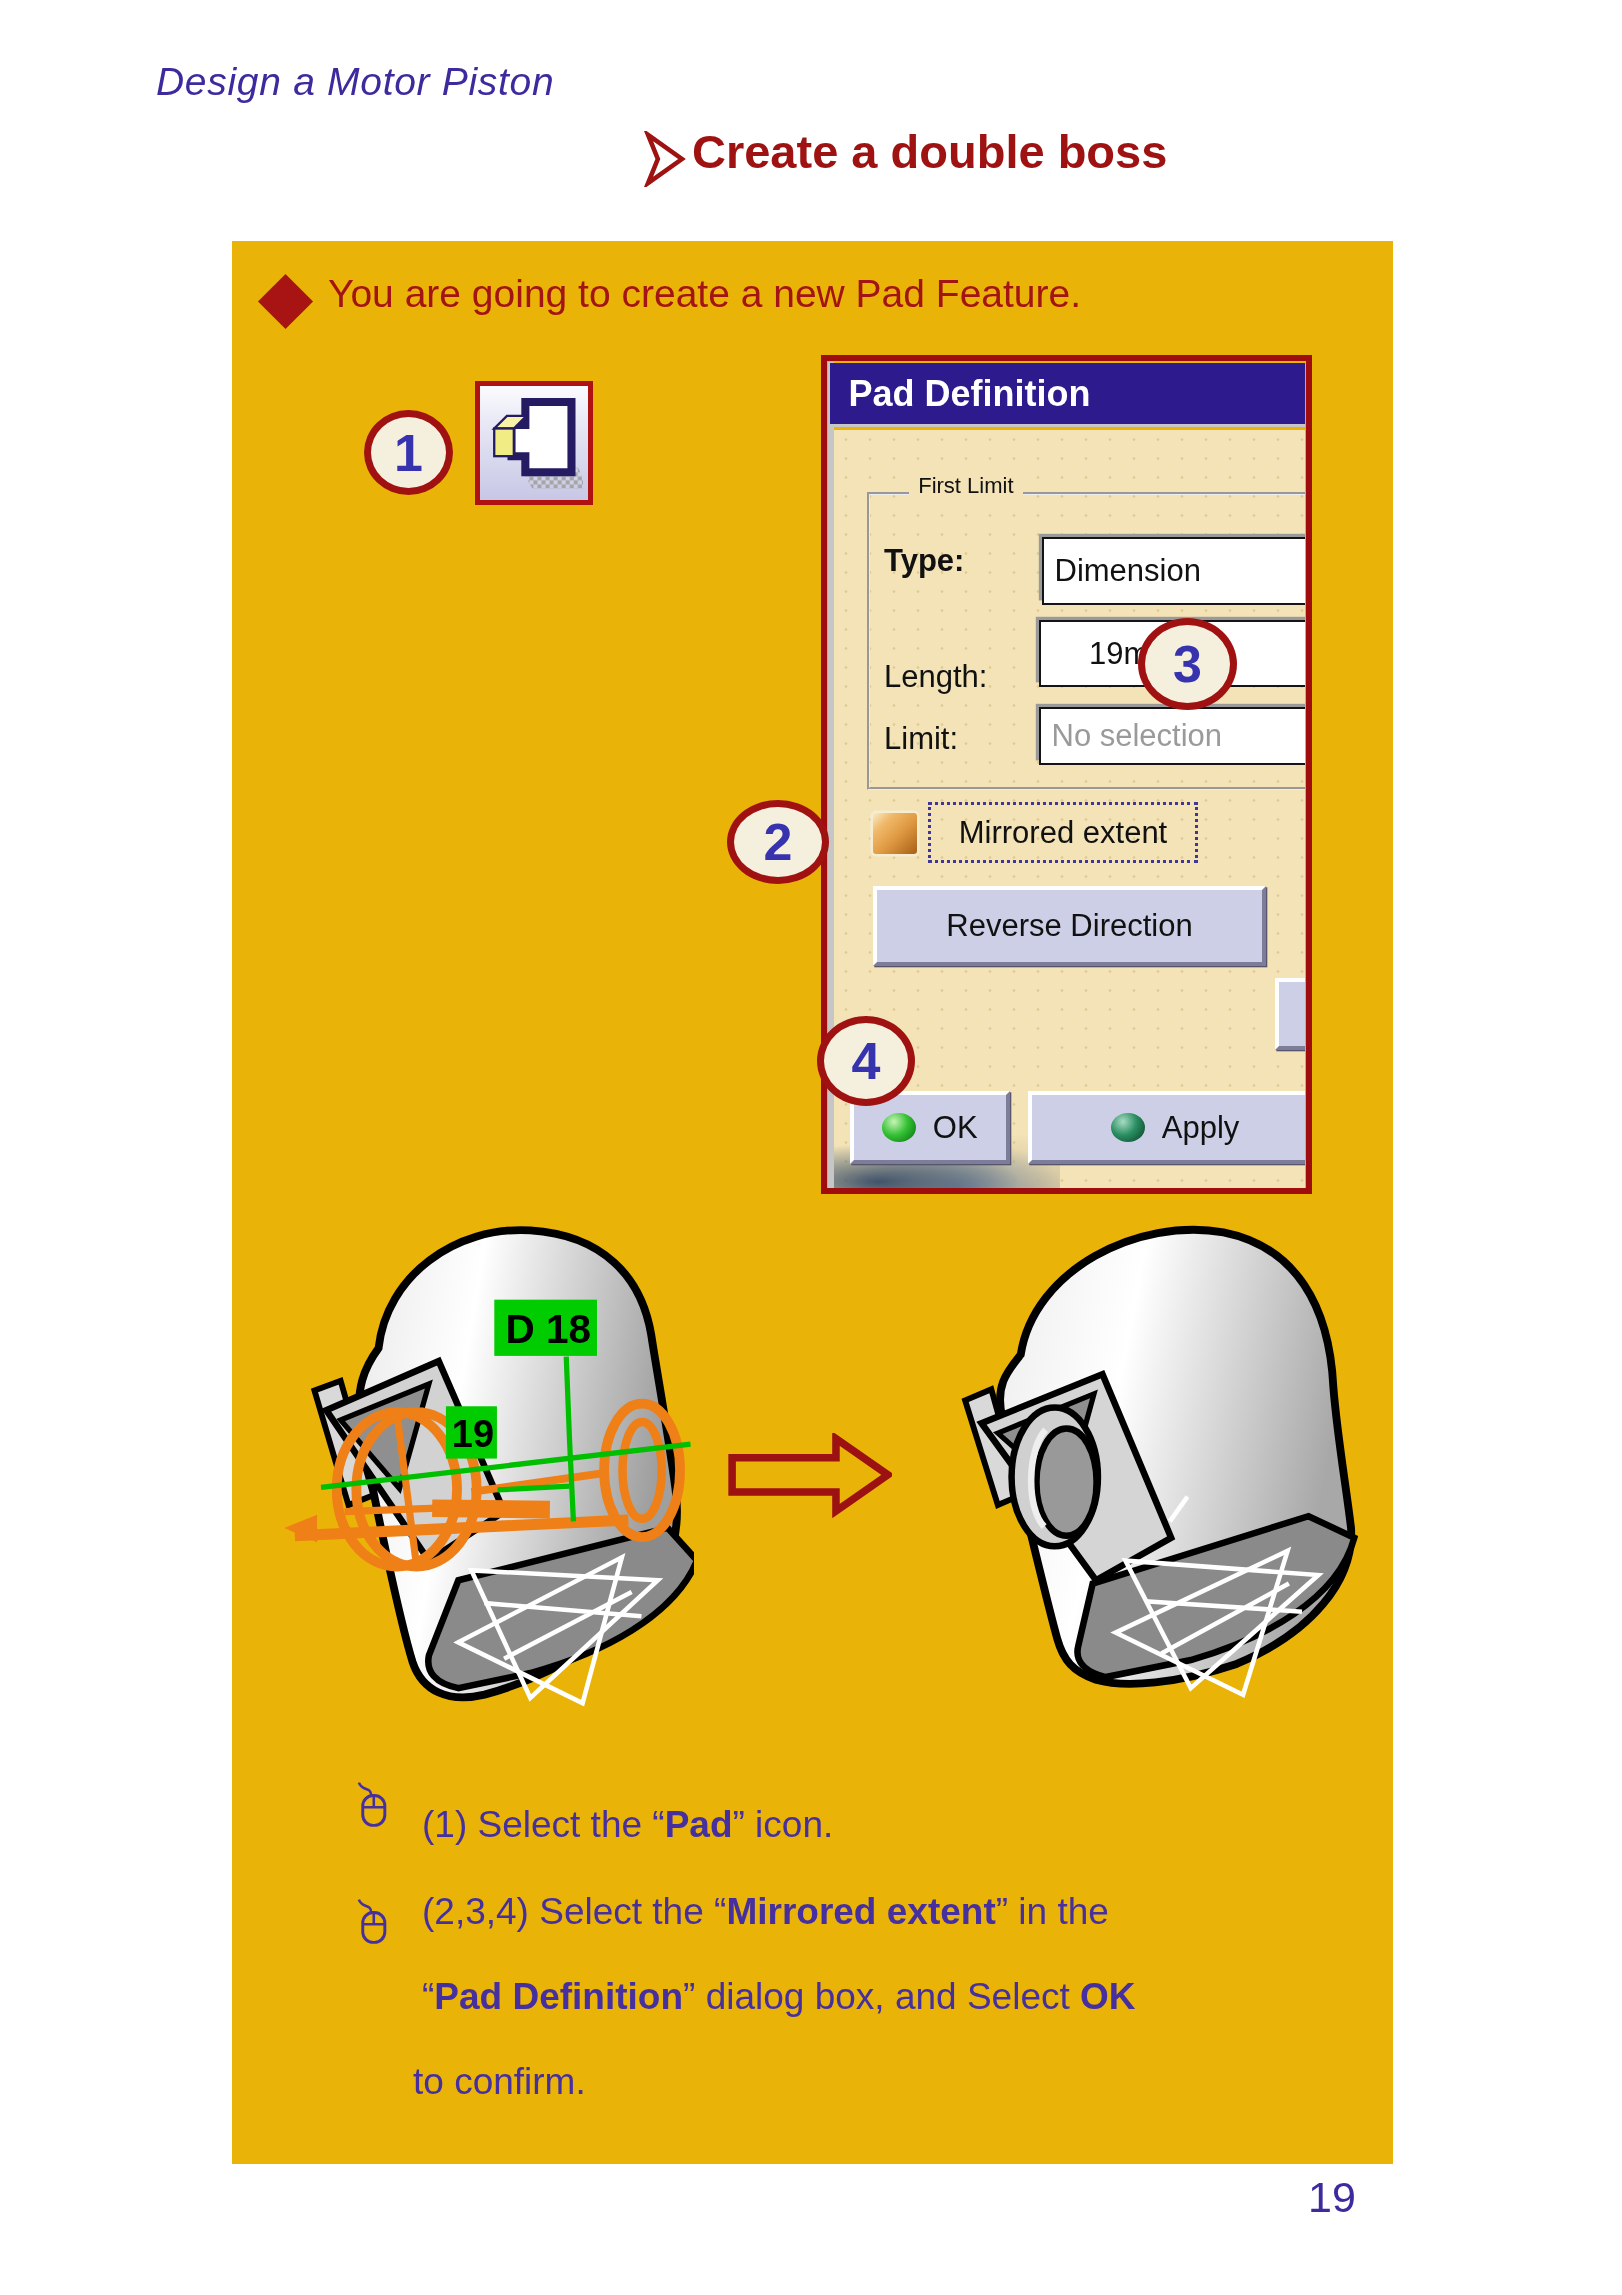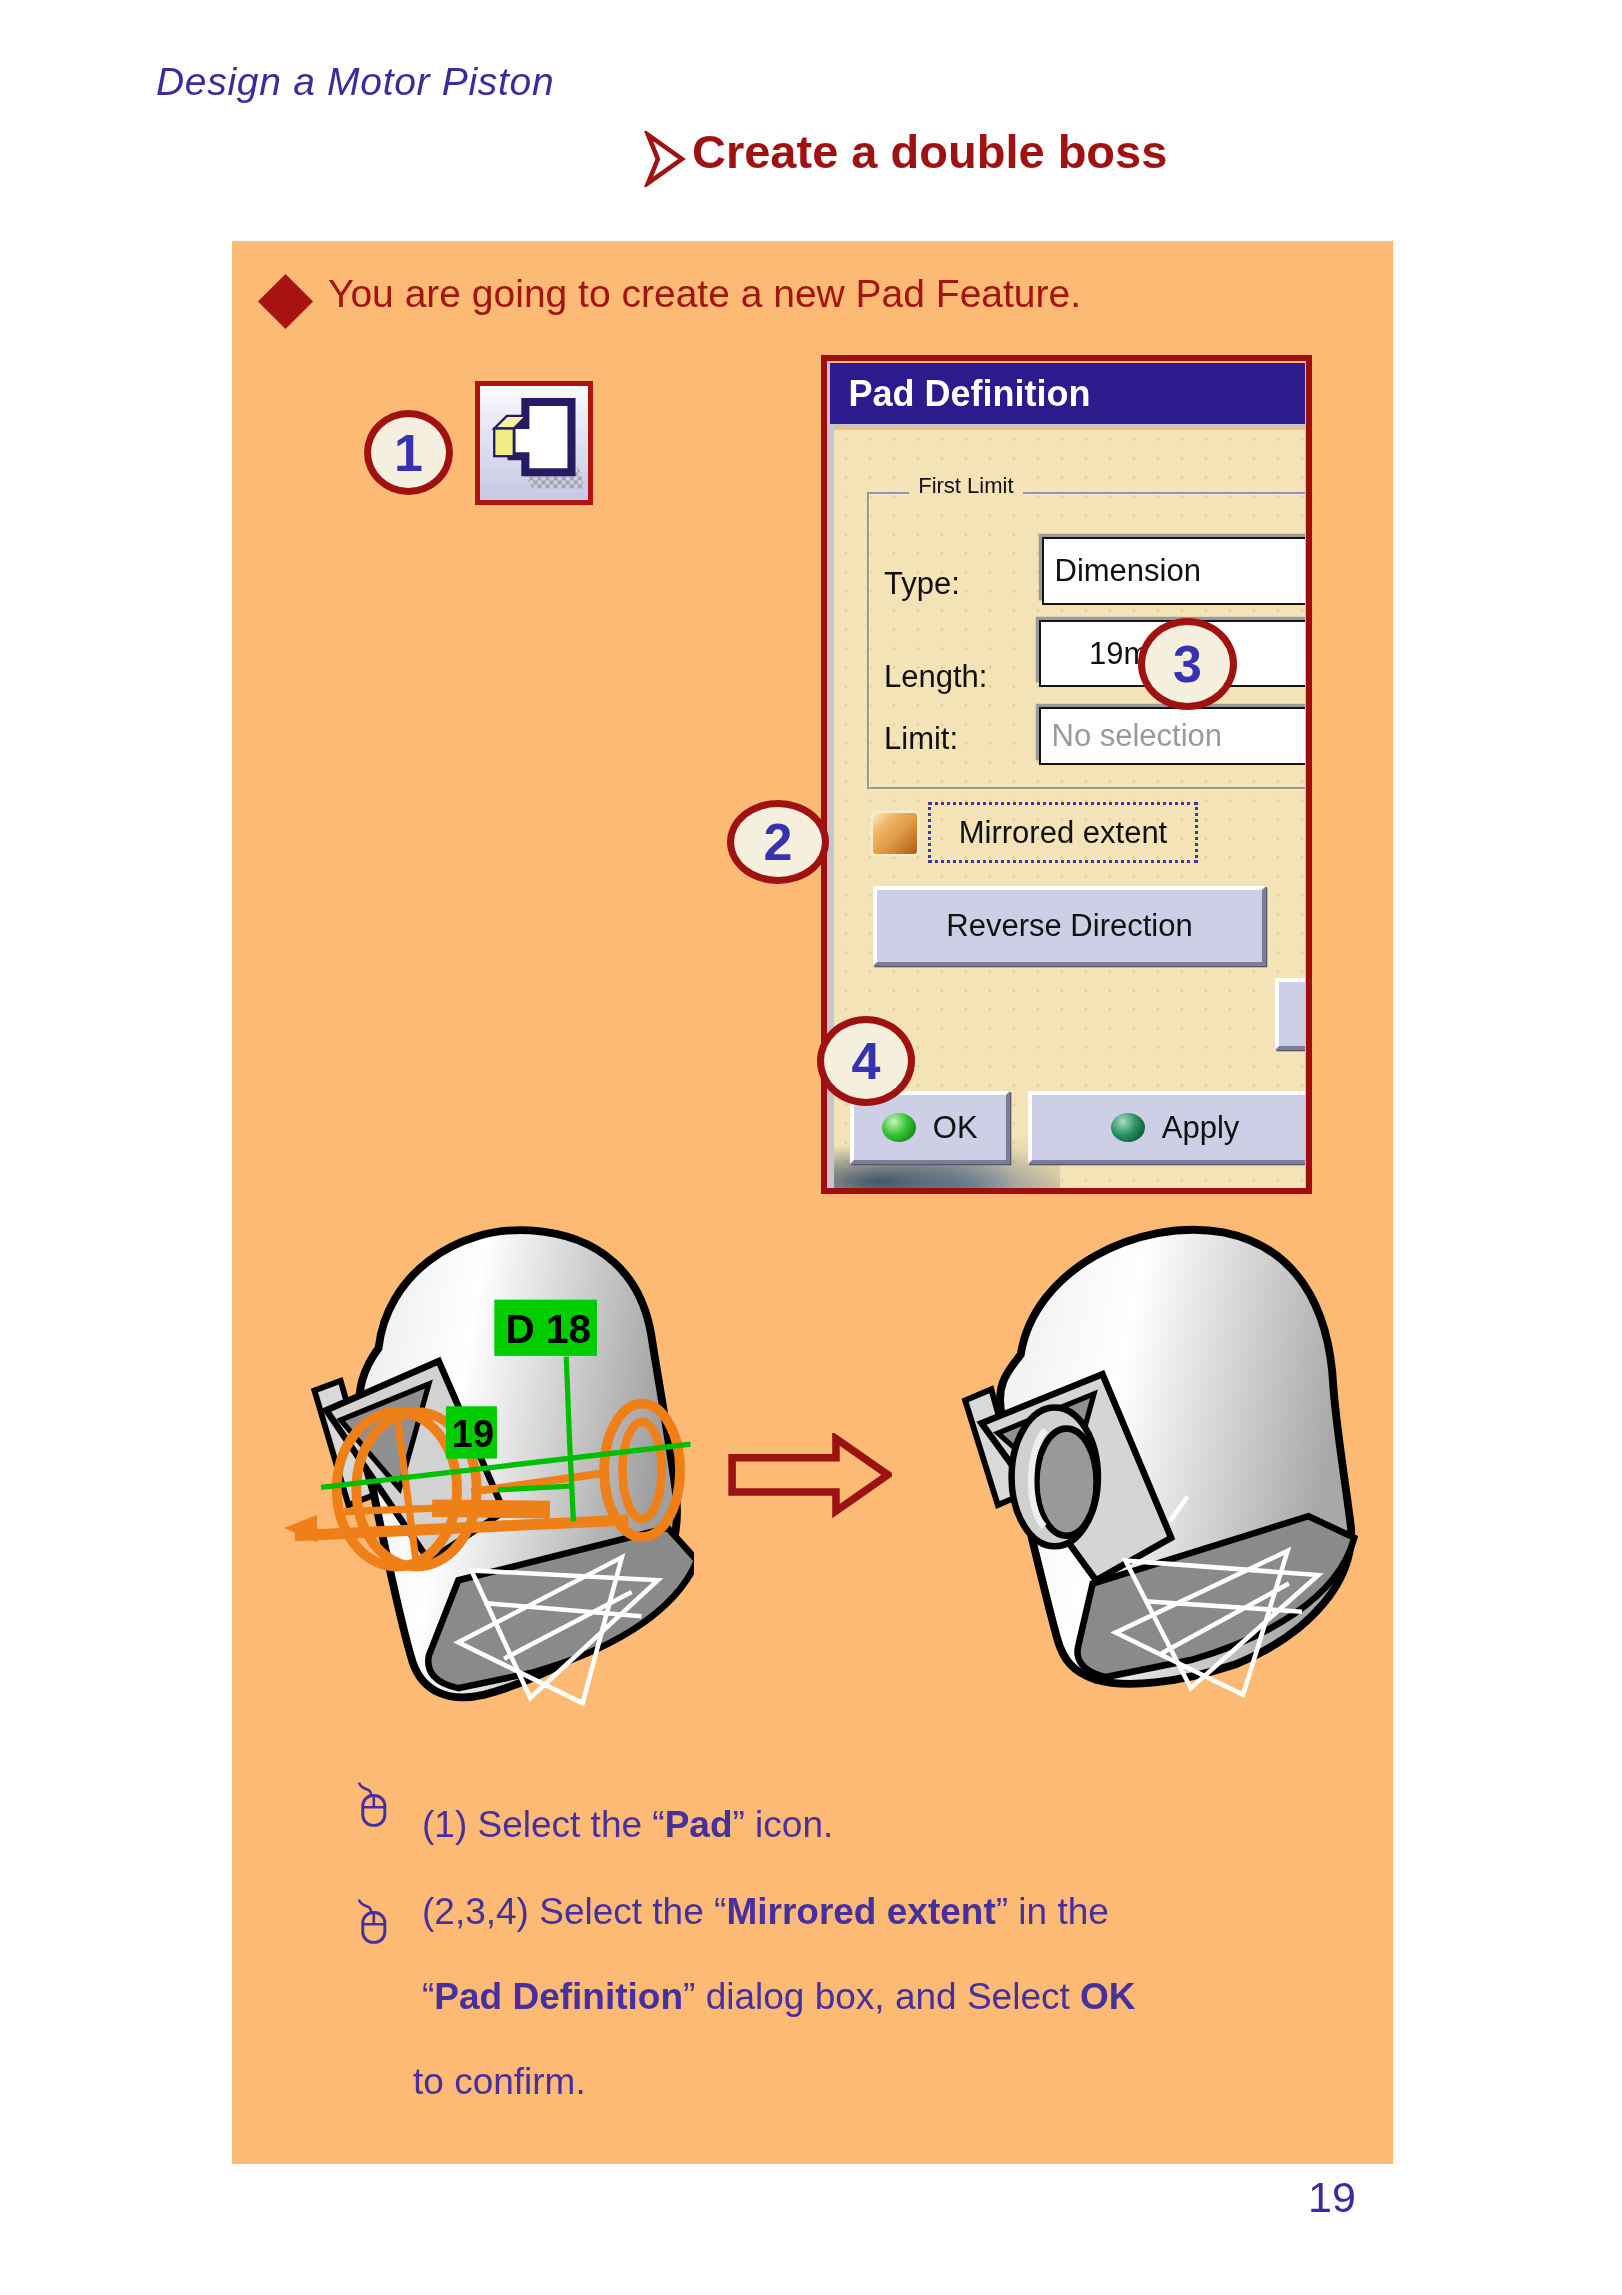--- a/index.html
+++ b/index.html
@@ -7,21 +7,21 @@
   .page{position:relative;width:1622px;height:2295px;background:#ffffff;overflow:hidden;
         font-family:"Liberation Sans", sans-serif;}
   .abs{position:absolute;}
 
   
   .kicker{left:156px;top:60px;font-size:39px;font-style:italic;color:#3D2B9E;letter-spacing:0.7px;}
   .heading{left:692px;top:124px;font-size:47px;font-weight:700;color:#9E1212;}
   .heading-arrow{left:644px;top:131px;width:42px;height:56px;}
 
   
-  .content-box{left:232px;top:241px;width:1161px;height:1923px;background:#fdba74;}
+  .content-box{left:232px;top:241px;width:1161px;height:1923px;background:#eab308;}
 
   
   .diamond{left:34px;top:41px;width:39px;height:39px;background:#A81414;transform:rotate(45deg);}
   .intro-text{left:96px;top:31px;font-size:39px;color:#A31414;}
 
   
   .callout{border:7.2px solid #A01212;border-radius:50%;background:#F5F0DE;
            display:flex;align-items:center;justify-content:center;
            font-size:52px;font-weight:700;color:#3732AE;z-index:30;}
   .c1{left:132px;top:169px;width:89px;height:85px;}
@@ -127,21 +127,21 @@
     </div>
 
     <div class="abs dialog">
       <div class="dlg-left-strip"></div>
       <div class="dlg-title">Pad Definition</div>
       <div class="dlg-body">
 
         <div class="group-box"></div>
         <div class="group-legend">First Limit</div>
 
-        <div class="fld-label" style="left:50px;top:136px;">Type:</div>
+        <div class="fld-label" style="left:50px;top:113px;font-weight:bold;">Type:</div>
         <div class="sunken" style="left:208px;top:107px;width:275px;height:68px;text-align:right;">
           <span>Dimension</span>
         </div>
 
         <div class="fld-label" style="left:50px;top:229px;">Length:</div>
         <div class="sunken" style="left:205px;top:190px;width:277px;height:67px;padding-left:48px;">
           <span>19mm</span>
         </div>
 
         <div class="fld-label" style="left:50px;top:291px;">Limit:</div>

